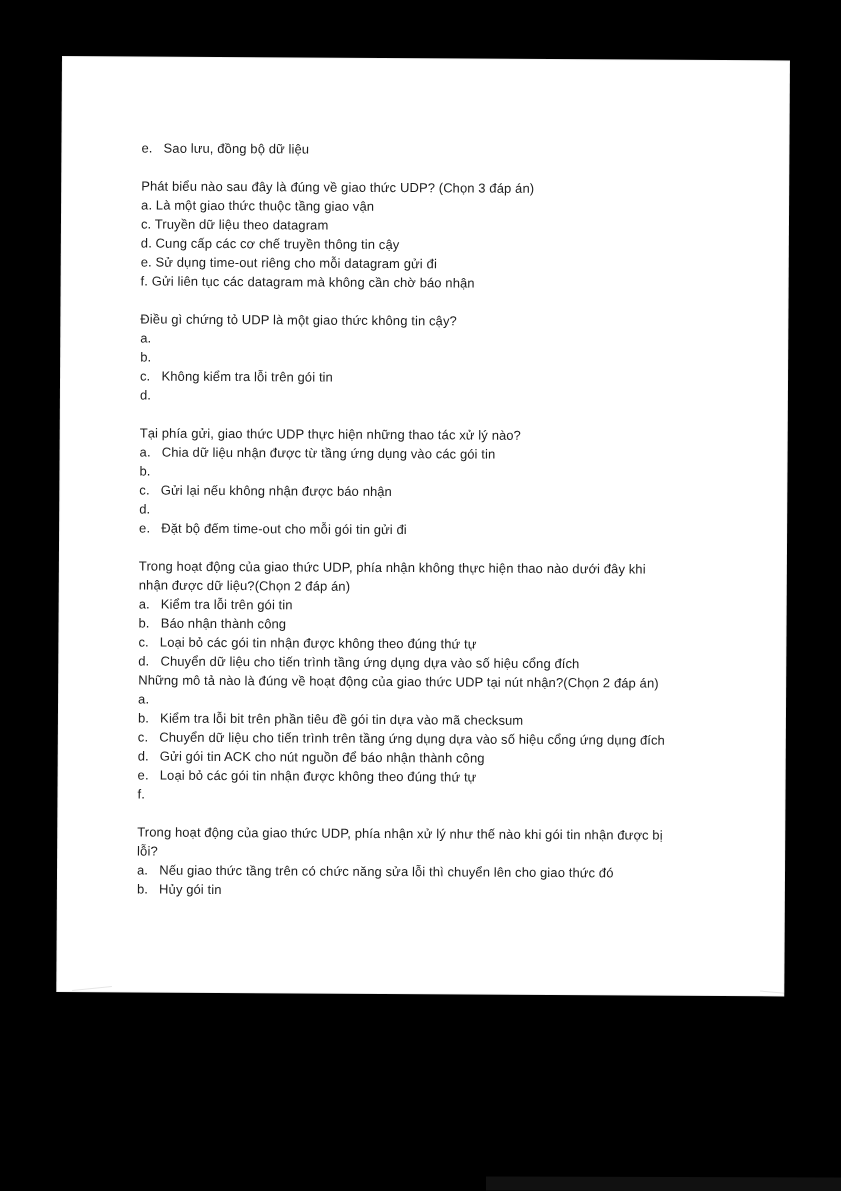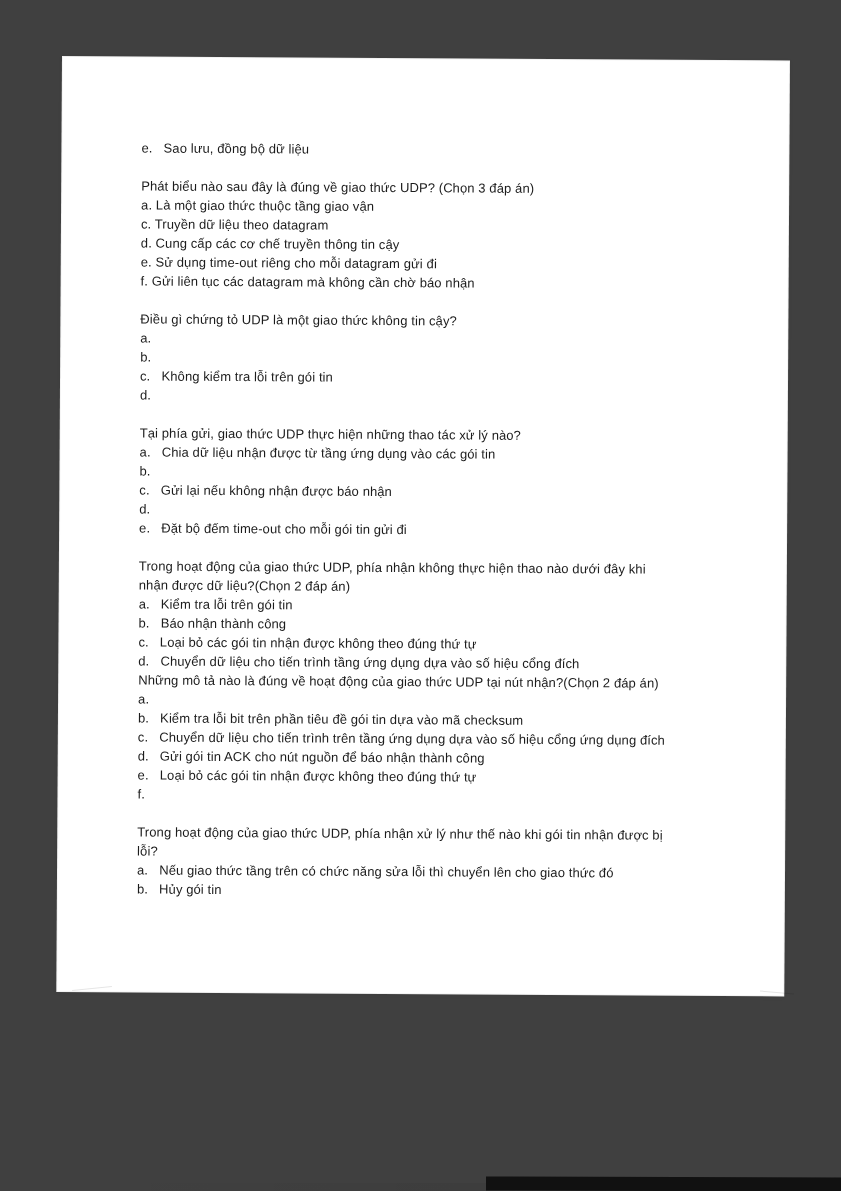--- a/index.html
+++ b/index.html
@@ -8,21 +8,21 @@
     width: 841px;
     height: 1191px;
     background: #fdfdfd;
     overflow: hidden;
     font-family: "Liberation Sans", "DejaVu Sans", sans-serif;
   }
   .scan-canvas {
     position: relative;
     width: 841px;
     height: 1191px;
-    background: #404040;
+    background: #000000;
   }
   .paper {
     position: absolute;
     left: 62px;
     top: 56px;
     width: 726px;
     height: 934px;
     background: #ffffff;
     border: 1px solid rgba(0,0,0,0.05);
     box-shadow: 0 1px 4px rgba(0,0,0,0.05);

